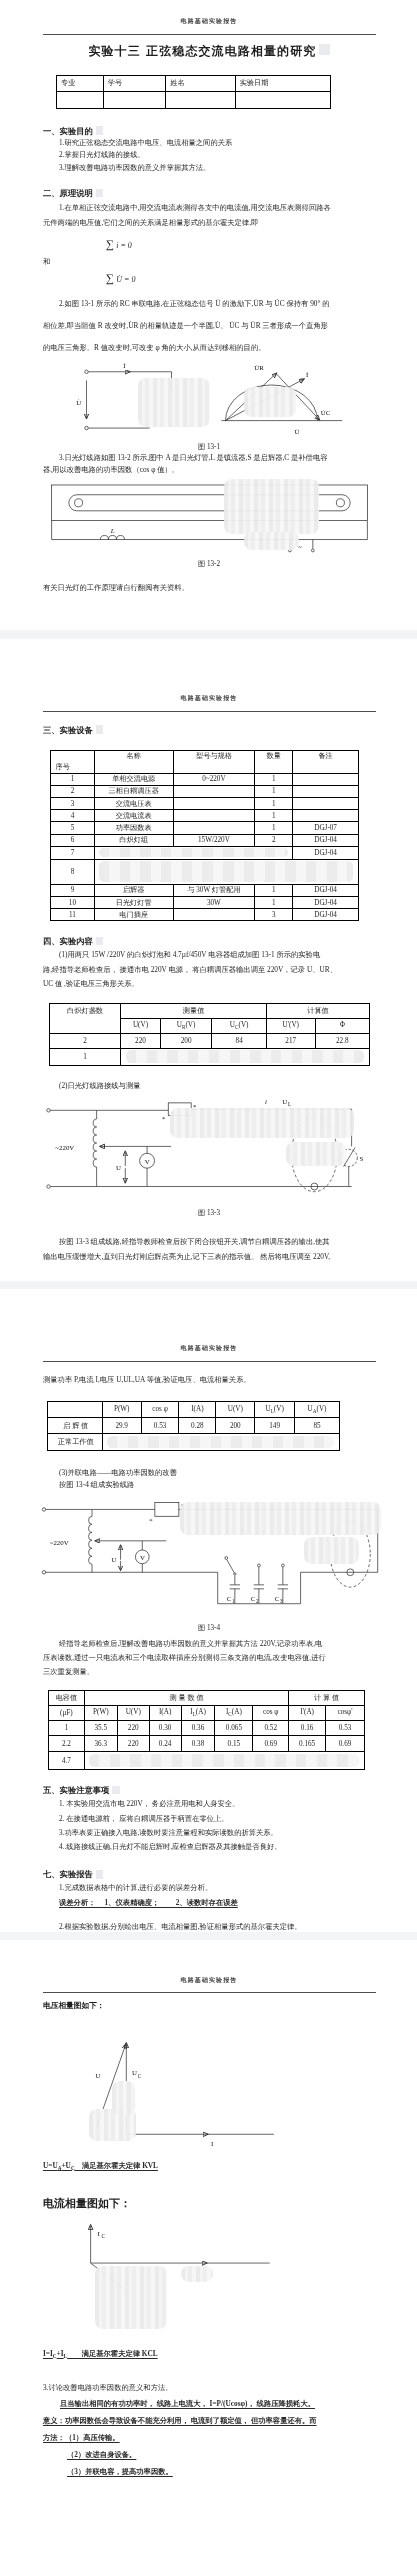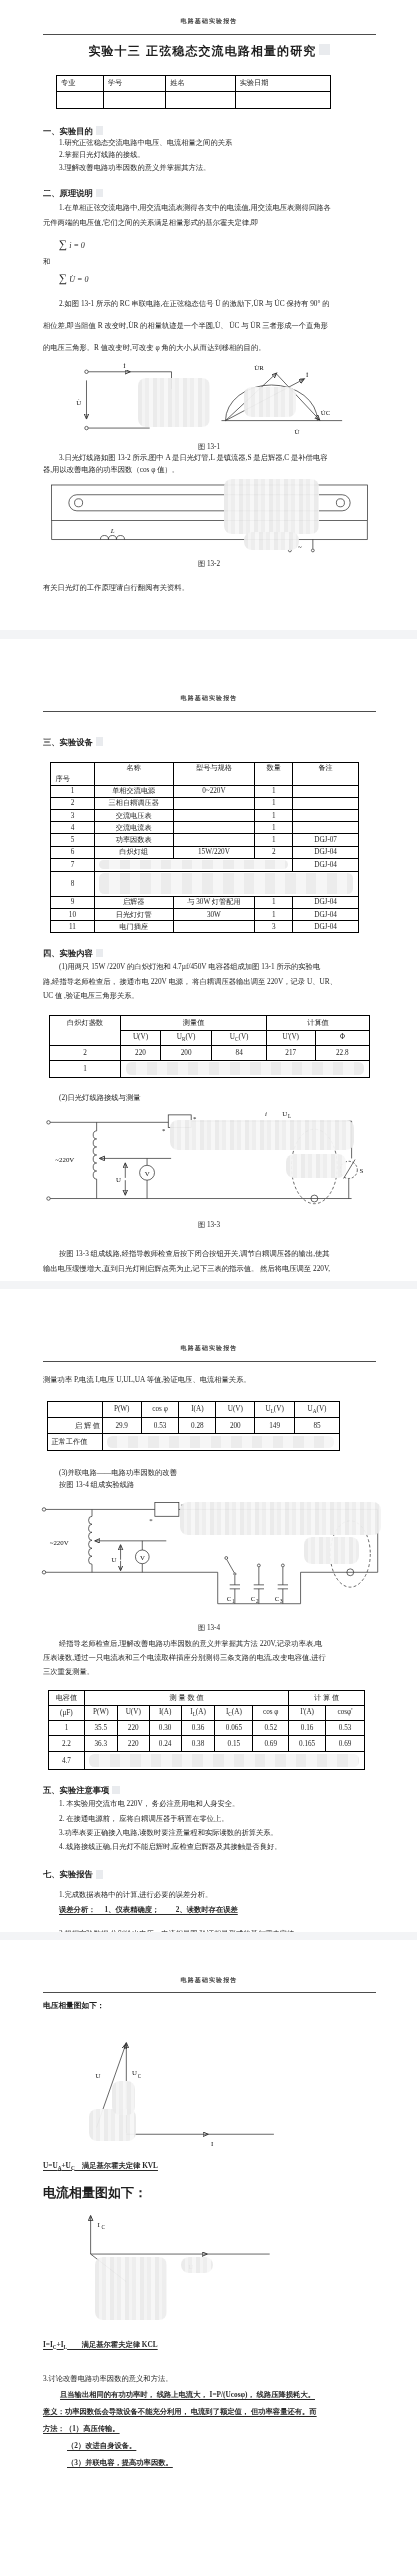--- a/index.html
+++ b/index.html
@@ -8,21 +8,21 @@
   .sep{width:418px;background:#f3f4f6;}
   .phead{text-align:center;font-size:6px;letter-spacing:1.1px;color:#3b3b3b;font-weight:bold;}
   .rule{height:1.1px;background:#4d4d4d;margin:7.5px 42px 0 43px;}
   .title{text-align:center;font-weight:bold;font-size:12px;letter-spacing:1.1px;margin-top:8px;font-family:"DejaVu Sans","Liberation Sans",sans-serif;}
   .ph{display:inline-block;width:7.5px;height:8.6px;background:#e9ebee;margin-left:2.9px;vertical-align:-1.1px;}
   .ph-lg{width:10.3px;height:11.5px;vertical-align:-0.6px;}
   .h2{font-family:"DejaVu Sans","Liberation Sans",sans-serif;font-weight:bold;font-size:8.3px;margin-left:43px;}
   .t{font-size:7.3px;line-height:12.6px;margin:0 34px 0 43px;}
   .t2{font-size:7.3px;line-height:14.3px;margin:0 33px 0 43px;}
   .ind{text-indent:16px;}
-  .formula{font-size:8px;margin-left:59px;font-style:italic;font-family:Liberation Serif, serif;}
+  .formula{font-size:8px;margin-left:106px;font-style:italic;font-family:Liberation Serif, serif;}
   .formula .sg{font-size:11.5px;font-style:normal;}
   .wide{line-height:22px;}
   table{border-collapse:collapse;}
   td,th{border:0.6px solid #000;font-size:7.2px;text-align:center;padding:0.6px 1.7px;font-weight:normal;}
   .otbl{border:1.1px solid #000;}
   sub{font-size:5.2px;}
   .redact{background:repeating-linear-gradient(90deg,#ececec 0 10.3px,#f6f6f6 10.3px 20.7px);border-radius:5.2px;margin:1.1px 2.9px;}
   .fig{position:relative;}
   .mosaic{position:absolute;background:linear-gradient(90deg,#eaeaea 25%,#f4f4f4 25% 50%,#eeeeee 50% 75%,#f7f7f7 75%);background-size:15px 11.5px;border-radius:8px;opacity:.95;}
   .cap{text-align:center;font-size:7.2px;margin-top:3.4px;}
@@ -135,21 +135,21 @@
 
   <div class="t" style="margin-top:12.6px">有关日光灯的工作原理请自行翻阅有关资料。</div>
 </div>
 
 <div class="sep" style="height:9.2px"></div>
 
 <div class="page" style="height:642px">
   <div class="phead" style="padding-top:55px">电路基础实验报告</div>
   <div class="rule"></div>
 
-  <div class="h2" style="margin-top:25px"><span>三、实验设备</span><span class="ph"></span></div>
+  <div class="h2" style="margin-top:13px"><span>三、实验设备</span><span class="ph"></span></div>
 
   <table class="otbl" style="margin:13.8px 0 0 50px;width:309px">
     <colgroup>
         <col style="width:44px">
         <col style="width:79px">
         <col style="width:82px">
         <col style="width:38px">
         <col style="width:66px">
       </colgroup>
     <tbody>
@@ -354,30 +354,30 @@
         <tr style="height:16px">
       <td></td>
       <td><span>P</span><sub></sub><span>(W)</span></td>
       <td><span>cos φ</span><sub></sub><span></span></td>
       <td><span>I</span><sub></sub><span>(A)</span></td>
       <td><span>U</span><sub></sub><span>(V)</span></td>
       <td><span>U</span><sub>L</sub><span>(V)</span></td>
       <td><span>U</span><sub>A</sub><span>(V)</span></td>
     </tr>
     <tr style="height:15.5px">
-      <td style="text-align:right;padding-left:3.4px">启 辉 值</td>
+      <td style="text-align:center;padding-left:3.4px">启 辉 值</td>
       <td>29.9</td>
       <td>0.53</td>
       <td>0.28</td>
       <td>200</td>
       <td>149</td>
       <td>85</td>
     </tr>
     <tr style="height:16px">
-      <td style="text-align:left;padding-left:3.4px">正常工作值</td>
+      <td style="text-align:center;padding-left:3.4px">正常工作值</td>
       <td colspan="6">
             <div class="redact" style="height:12.6px"></div>
           </td>
     </tr>
   </tbody>
     </table>
 
   <div class="t" style="margin-top:16px;margin-left:59px">(3)并联电路——电路功率因数的改善</div>
   <div class="t" style="margin-left:59px">按图 13-4 组成实验线路</div>
 
@@ -508,21 +508,21 @@
   </tbody>
     </table>
 
   <div class="h2" style="margin-top:15px"><span>五、实验注意事项</span><span class="ph"></span></div>
   <div class="t2 ind" style="margin-top:1.1px">1. 本实验用交流市电 220V， 务必注意用电和人身安全。</div>
   <div class="t2 ind">2. 在接通电源前， 应将自耦调压器手柄置在零位上。</div>
   <div class="t2 ind">3.功率表要正确接入电路,读数时要注意量程和实际读数的折算关系。</div>
   <div class="t2 ind">4..线路接线正确,日光灯不能启辉时,应检查启辉器及其接触是否良好。</div>
 
   <div class="h2" style="margin-top:15px"><span>七、实验报告</span><span class="ph"></span></div>
-  <div class="t2 ind" style="margin-top:8px">1.完成数据表格中的计算,进行必要的误差分析。</div>
+  <div class="t2 ind" style="margin-top:1px">1.完成数据表格中的计算,进行必要的误差分析。</div>
   <div class="t2 ind"><span class="ul ans">误差分析：　 1、仪表精确度；　　 2、读数时存在误差</span></div>
   <div class="t2 ind" style="margin-top:10.3px">2.根据实验数据,分别绘出电压、电流相量图,验证相量形式的基尔霍夫定律。</div>
 </div>
 
 <div class="sep" style="height:7.5px"></div>
 
 <div class="page" style="height:637px">
   <div class="phead" style="padding-top:36px">电路基础实验报告</div>
   <div class="rule"></div>
 
@@ -542,21 +542,21 @@
       <text x="96" y="106">U</text>
       <text x="160" y="102">U</text>
       <text x="170" y="106" class="lbl-sub">C</text>
       <text x="298" y="226">I</text>
     </svg>
     <div class="mosaic" style="left:49px;top:92px;width:47px;height:32px"></div>
     <div class="mosaic" style="left:72px;top:64px;width:23px;height:34px"></div>
   </div>
   <div class="t"><span class="ul ans"><span>U=U</span><sub>A</sub><span>+U</span><sub>C</sub><span>　满足基尔霍夫定律 KVL</span></span></div>
 
-  <div class="h2" style="margin-top:9px;font-size:13px">电流相量图如下：</div>
+  <div class="h2" style="margin-top:21px;font-size:11px">电流相量图如下：</div>
 
   <div class="fig" style="margin:4.6px 0 0 40px;width:247px;height:132px">
     <svg width="247" height="132" viewBox="0 0 430 230">
       <defs>
           <marker id="ahE" markerWidth="9" markerHeight="8" refX="6" refY="3" orient="auto">
             <path d="M0,0 L7,3 L0,6 Z" fill="#222" stroke="none"></path>
           </marker>
         </defs>
       <line x1="88" y1="82" x2="88" y2="16" marker-end="url(#ahE)"></line>
       <line x1="88" y1="82" x2="290" y2="82" marker-end="url(#ahE)"></line>

